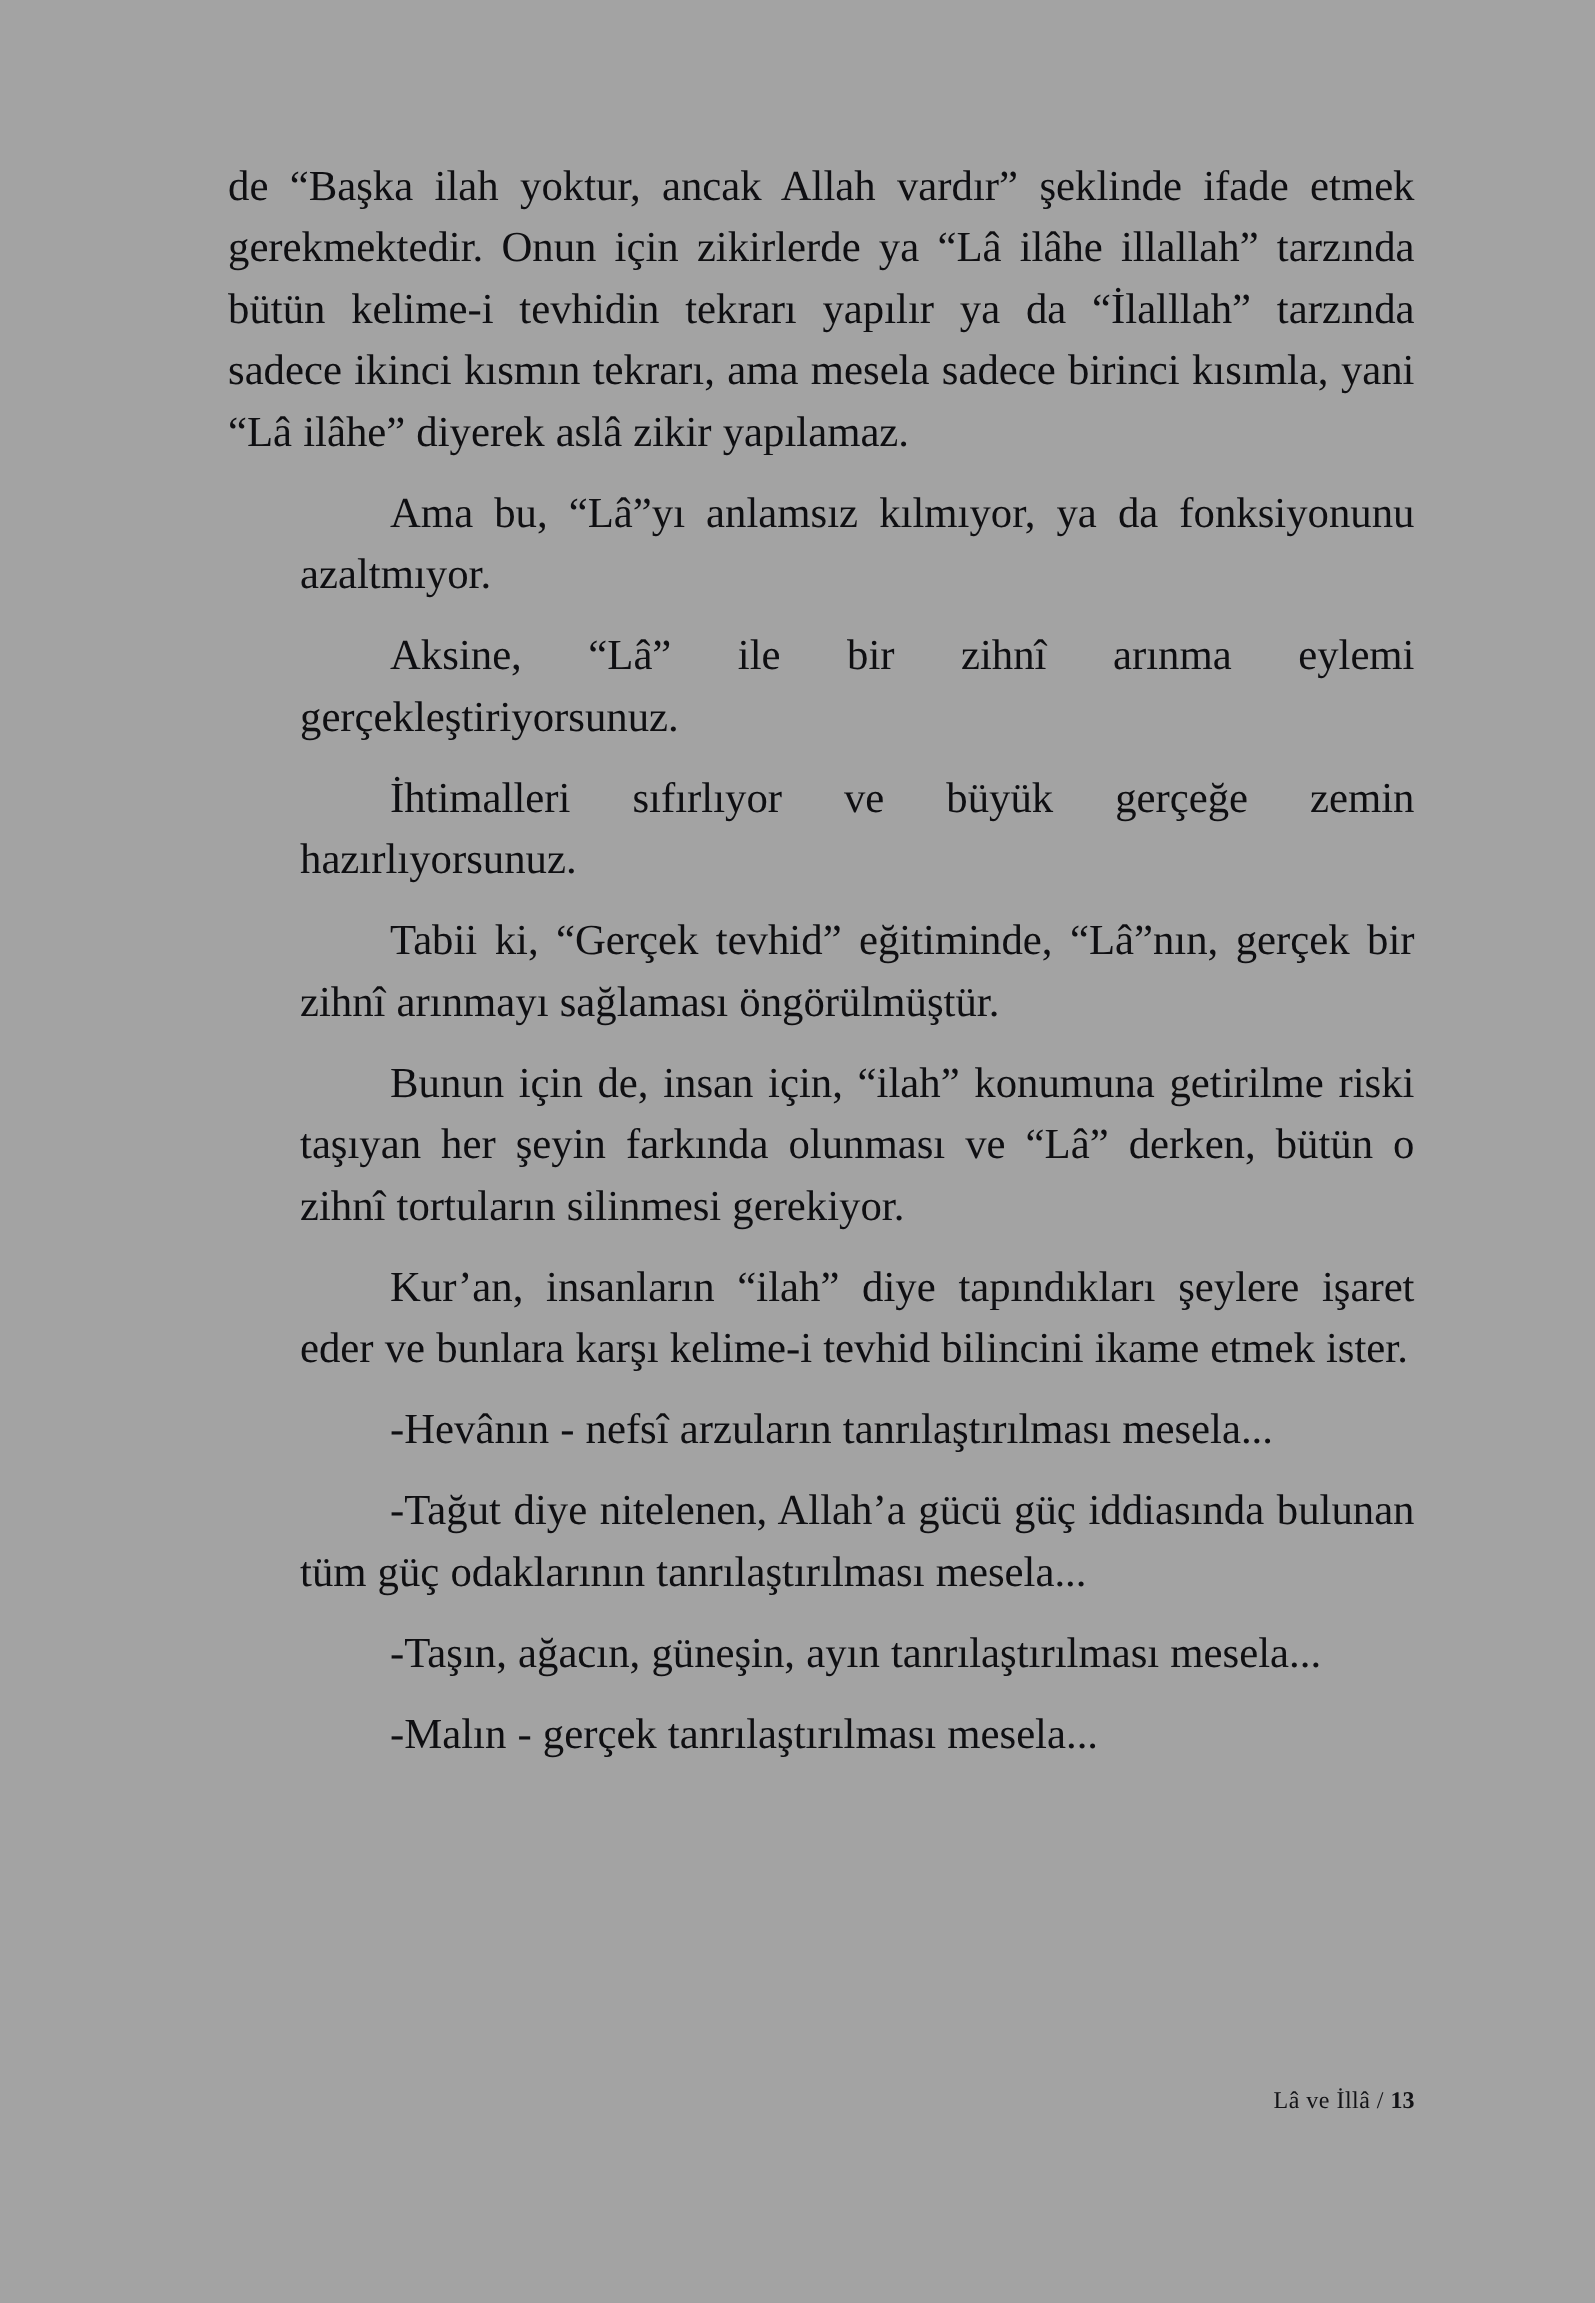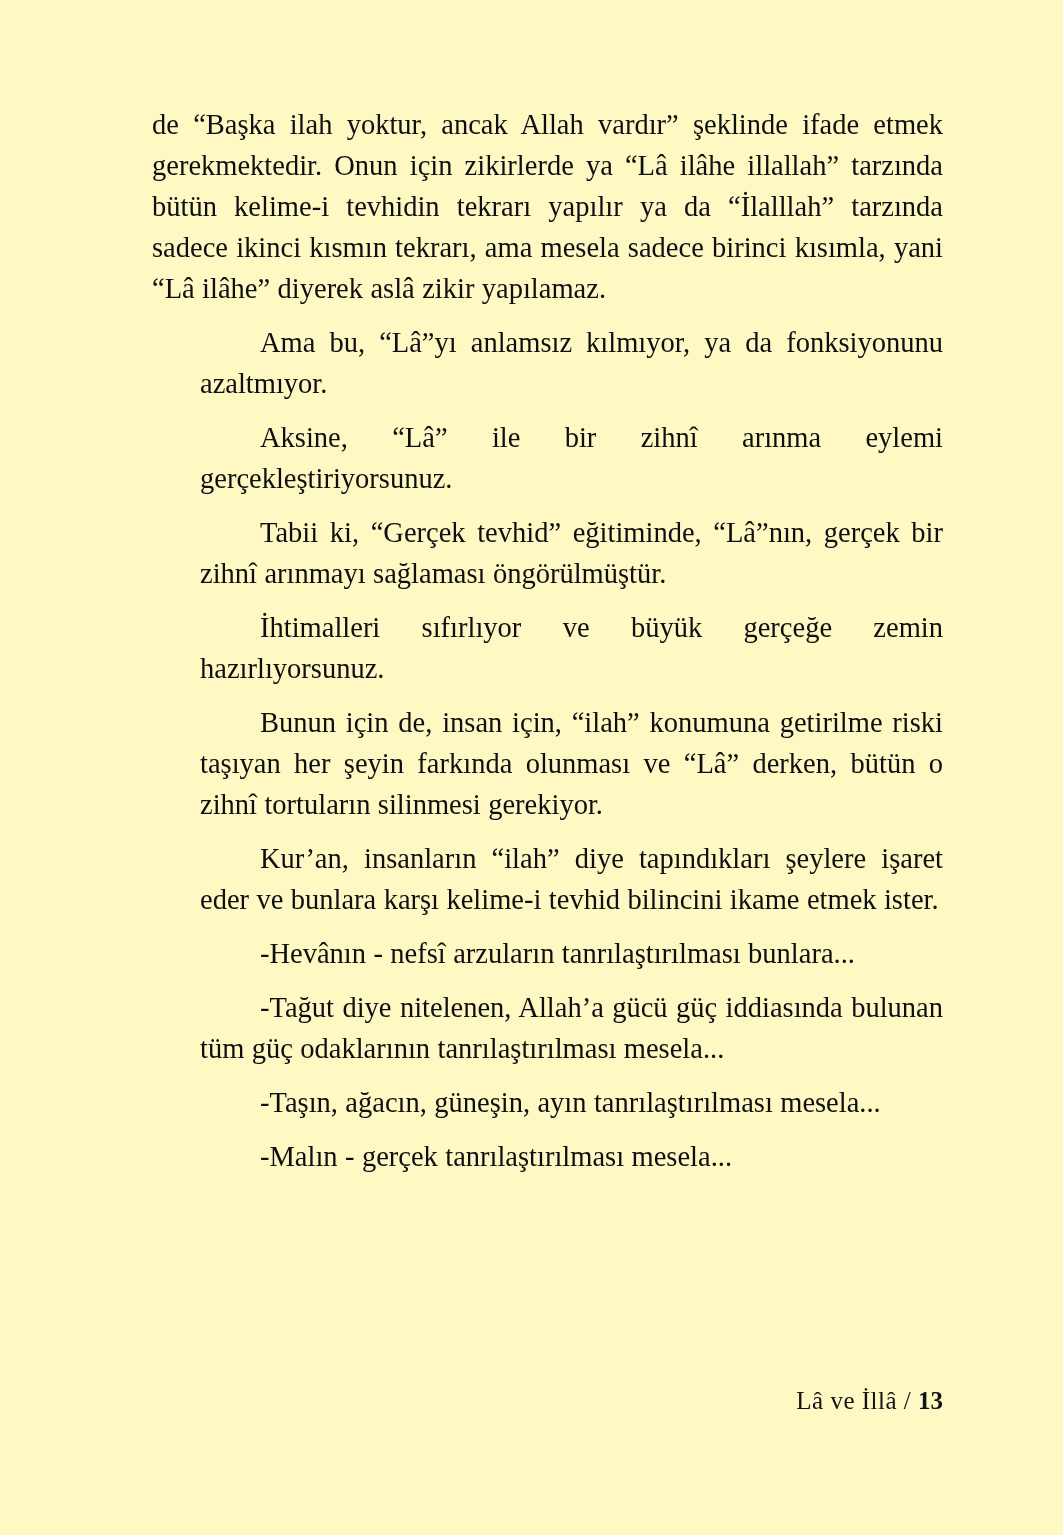--- a/index.html
+++ b/index.html
@@ -6,21 +6,21 @@
   html, body {
     margin: 0;
     padding: 0;
     background: #ffffff;
   }
 
   .page {
     position: relative;
     width: 1063px;
     height: 1535px;
-    background: #fef9c3;
+    background: #a3a3a3;
     overflow: hidden;
     box-sizing: border-box;
   }
 
   .text-block {
     position: absolute;
     left: 152px;
     top: 104px;
     width: 791px;
   }
@@ -54,21 +54,21 @@
     margin-left: 48px;
   }
 
   .footer {
     position: absolute;
     left: 152px;
     top: 1386px;
     width: 791px;
     text-align: right;
     font-family: "Liberation Serif", "DejaVu Serif", serif;
-    font-size: 25px;
+    font-size: 16px;
     line-height: 30px;
     color: #131316;
     letter-spacing: 0.02em;
   }
 
   .footer .page-number {
     font-weight: bold;
     letter-spacing: 0;
   }
 </style>
@@ -78,29 +78,29 @@
 <div class="page">
 
   <div class="text-block">
 
     <p class="para continuation">de “Başka ilah yoktur, ancak Allah vardır” şeklinde ifade etmek gerekmektedir. Onun için zikirlerde ya “Lâ ilâhe illallah” tarzında bütün kelime-i tevhidin tekrarı yapılır ya da “İlalllah” tarzında sadece ikinci kısmın tekrarı, ama mesela sadece birinci kısımla, yani “Lâ ilâhe” diyerek aslâ zikir yapılamaz.</p>
 
     <p class="para indented">Ama bu, “Lâ”yı anlamsız kılmıyor, ya da fonksiyonunu azaltmıyor.</p>
 
     <p class="para indented">Aksine, “Lâ” ile bir zihnî arınma eylemi gerçekleştiriyorsunuz.</p>
 
+    <p class="para indented">İhtimalleri sıfırlıyor ve büyük gerçeğe zemin hazırlıyorsunuz.</p>
+
     <p class="para indented">Tabii ki, “Gerçek tevhid” eğitiminde, “Lâ”nın, gerçek bir zihnî arınmayı sağlaması öngörülmüştür.</p>
-
-    <p class="para indented">İhtimalleri sıfırlıyor ve büyük gerçeğe zemin hazırlıyorsunuz.</p>
 
     <p class="para indented">Bunun için de, insan için, “ilah” konumuna getirilme riski taşıyan her şeyin farkında olunması ve “Lâ” derken, bütün o zihnî tortuların silinmesi gerekiyor.</p>
 
     <p class="para indented">Kur’an, insanların “ilah” diye tapındıkları şeylere işaret eder ve bunlara karşı kelime-i tevhid bilincini ikame etmek ister.</p>
 
-    <p class="para indented">-Hevânın - nefsî arzuların tanrılaştırılması bunlara...</p>
+    <p class="para indented">-Hevânın - nefsî arzuların tanrılaştırılması mesela...</p>
 
     <p class="para indented">-Tağut diye nitelenen, Allah’a gücü güç iddiasında bulunan tüm güç odaklarının tanrılaştırılması mesela...</p>
 
 
     <p class="para indented">-Taşın, ağacın, güneşin, ayın tanrılaştırılması mesela...</p>
 
 
     <p class="para indented">-Malın - gerçek tanrılaştırılması mesela...</p>
 
   </div>

